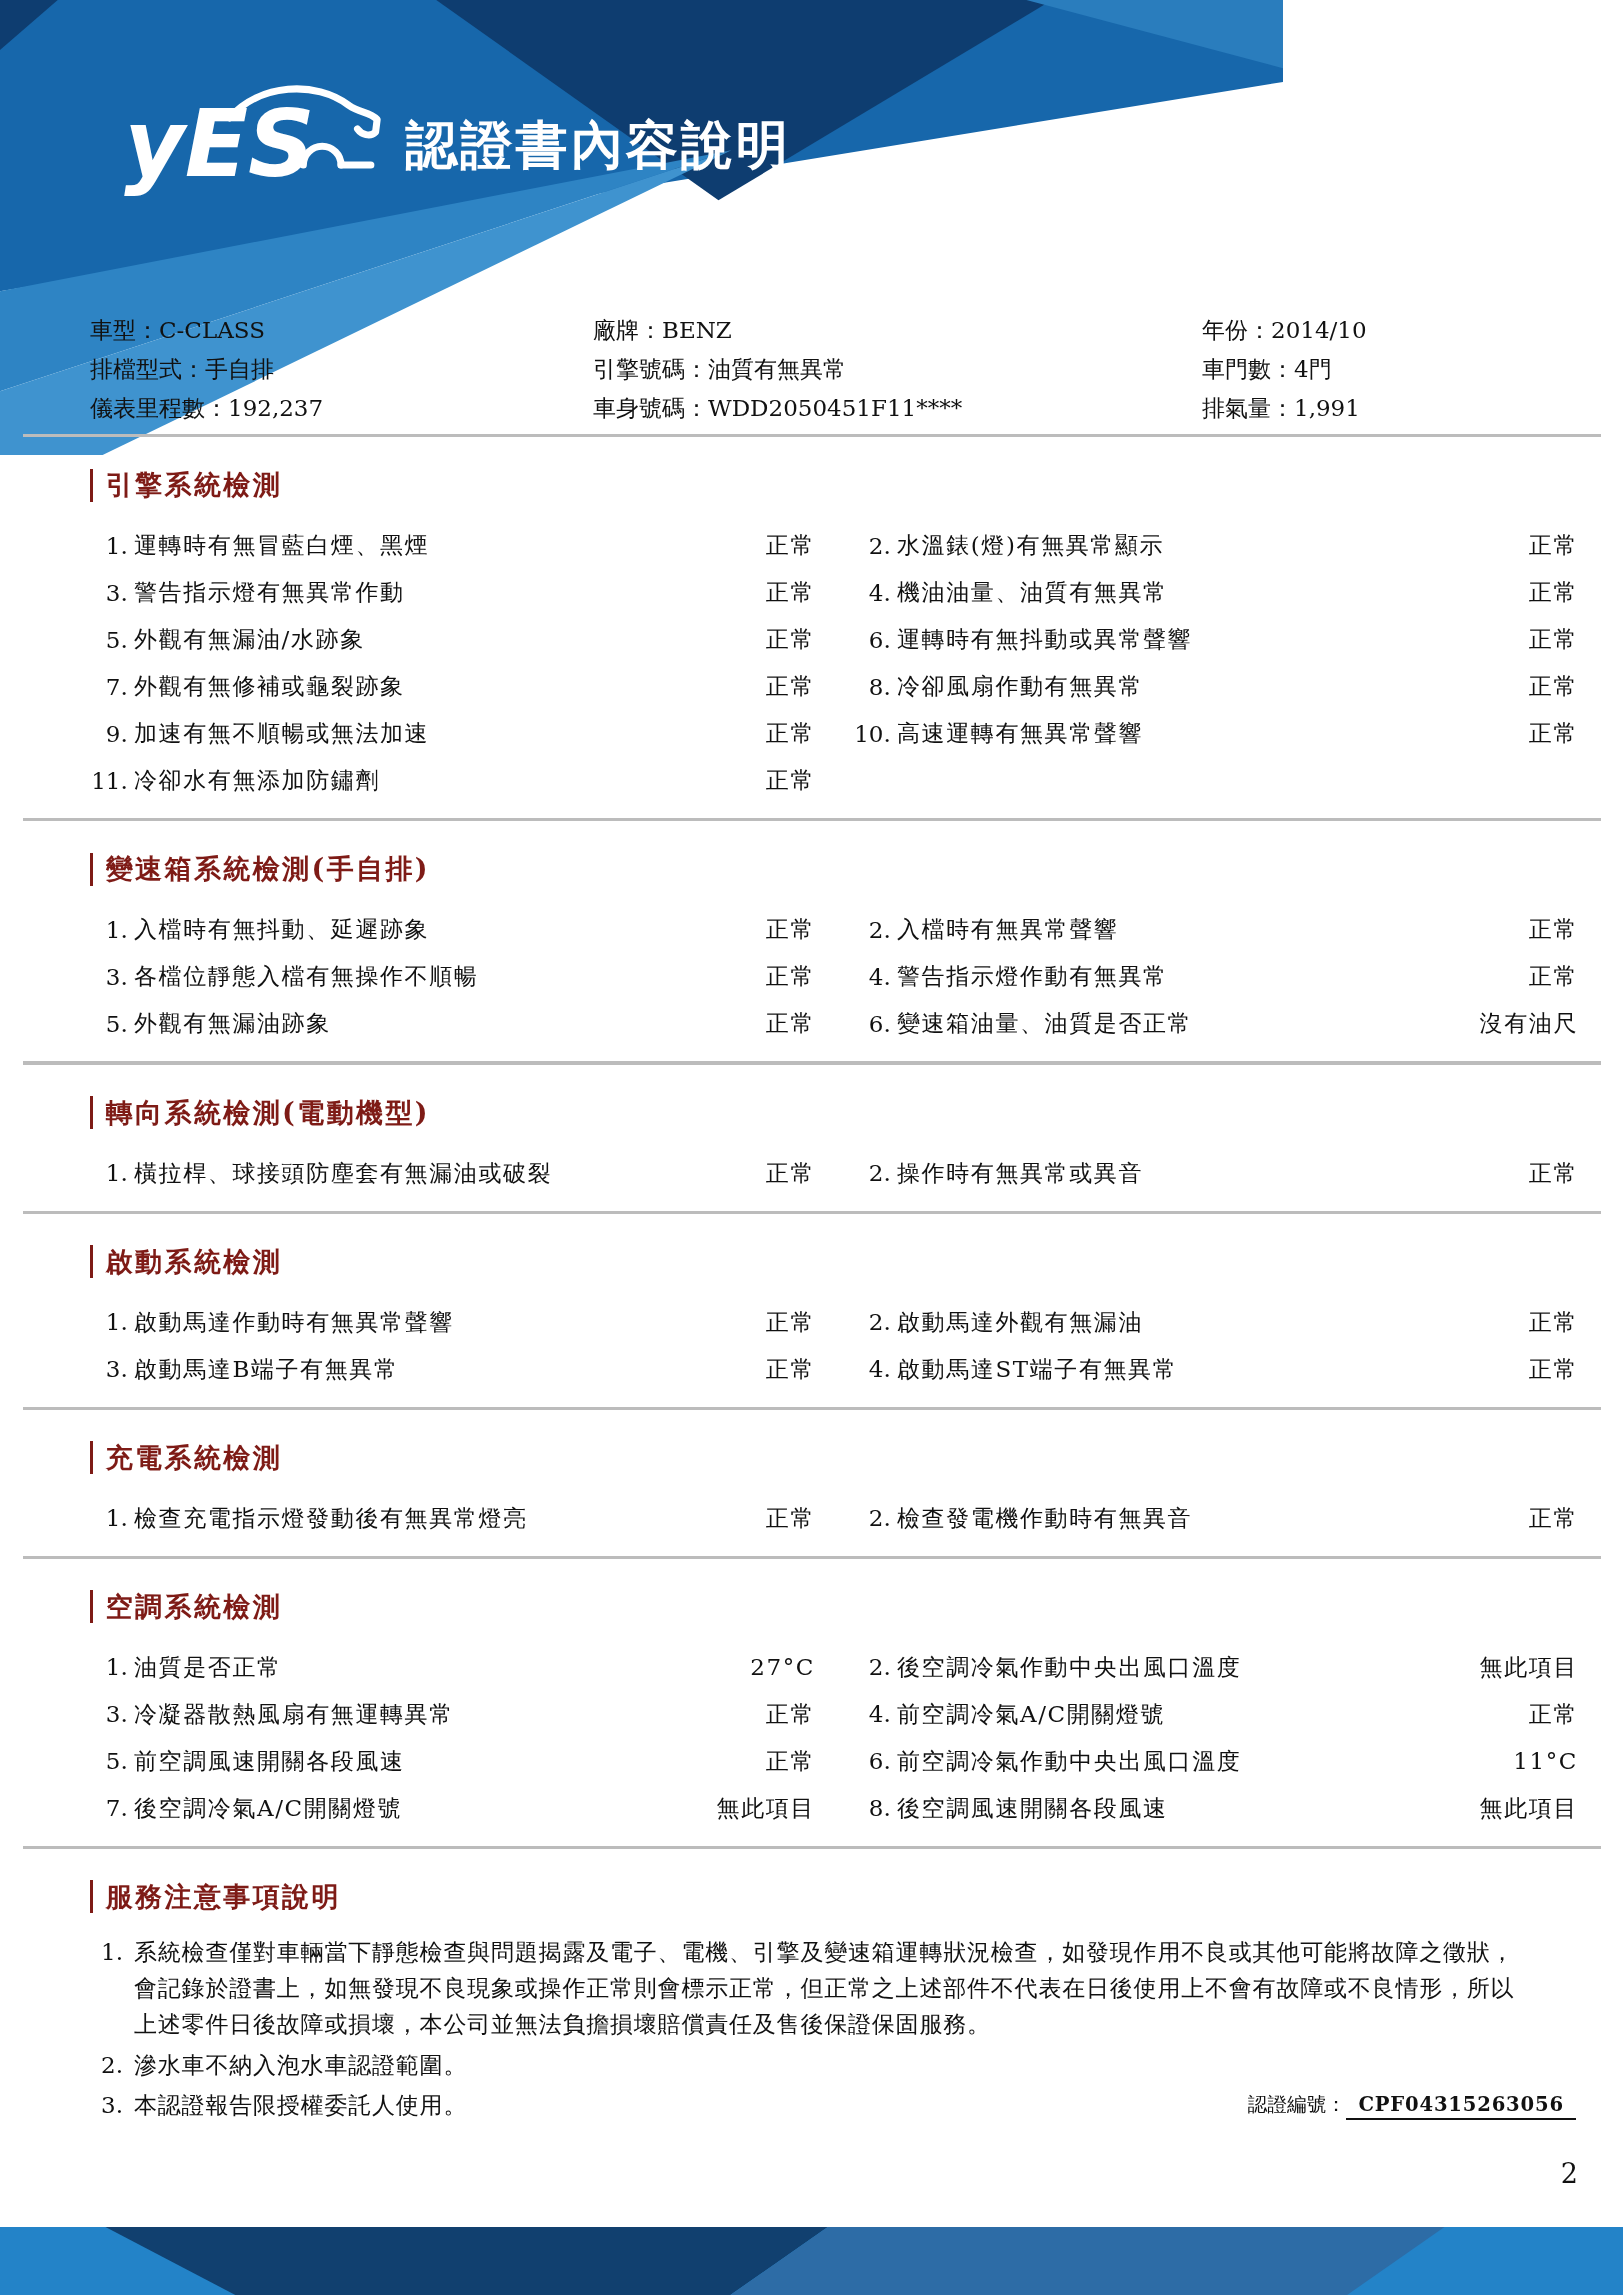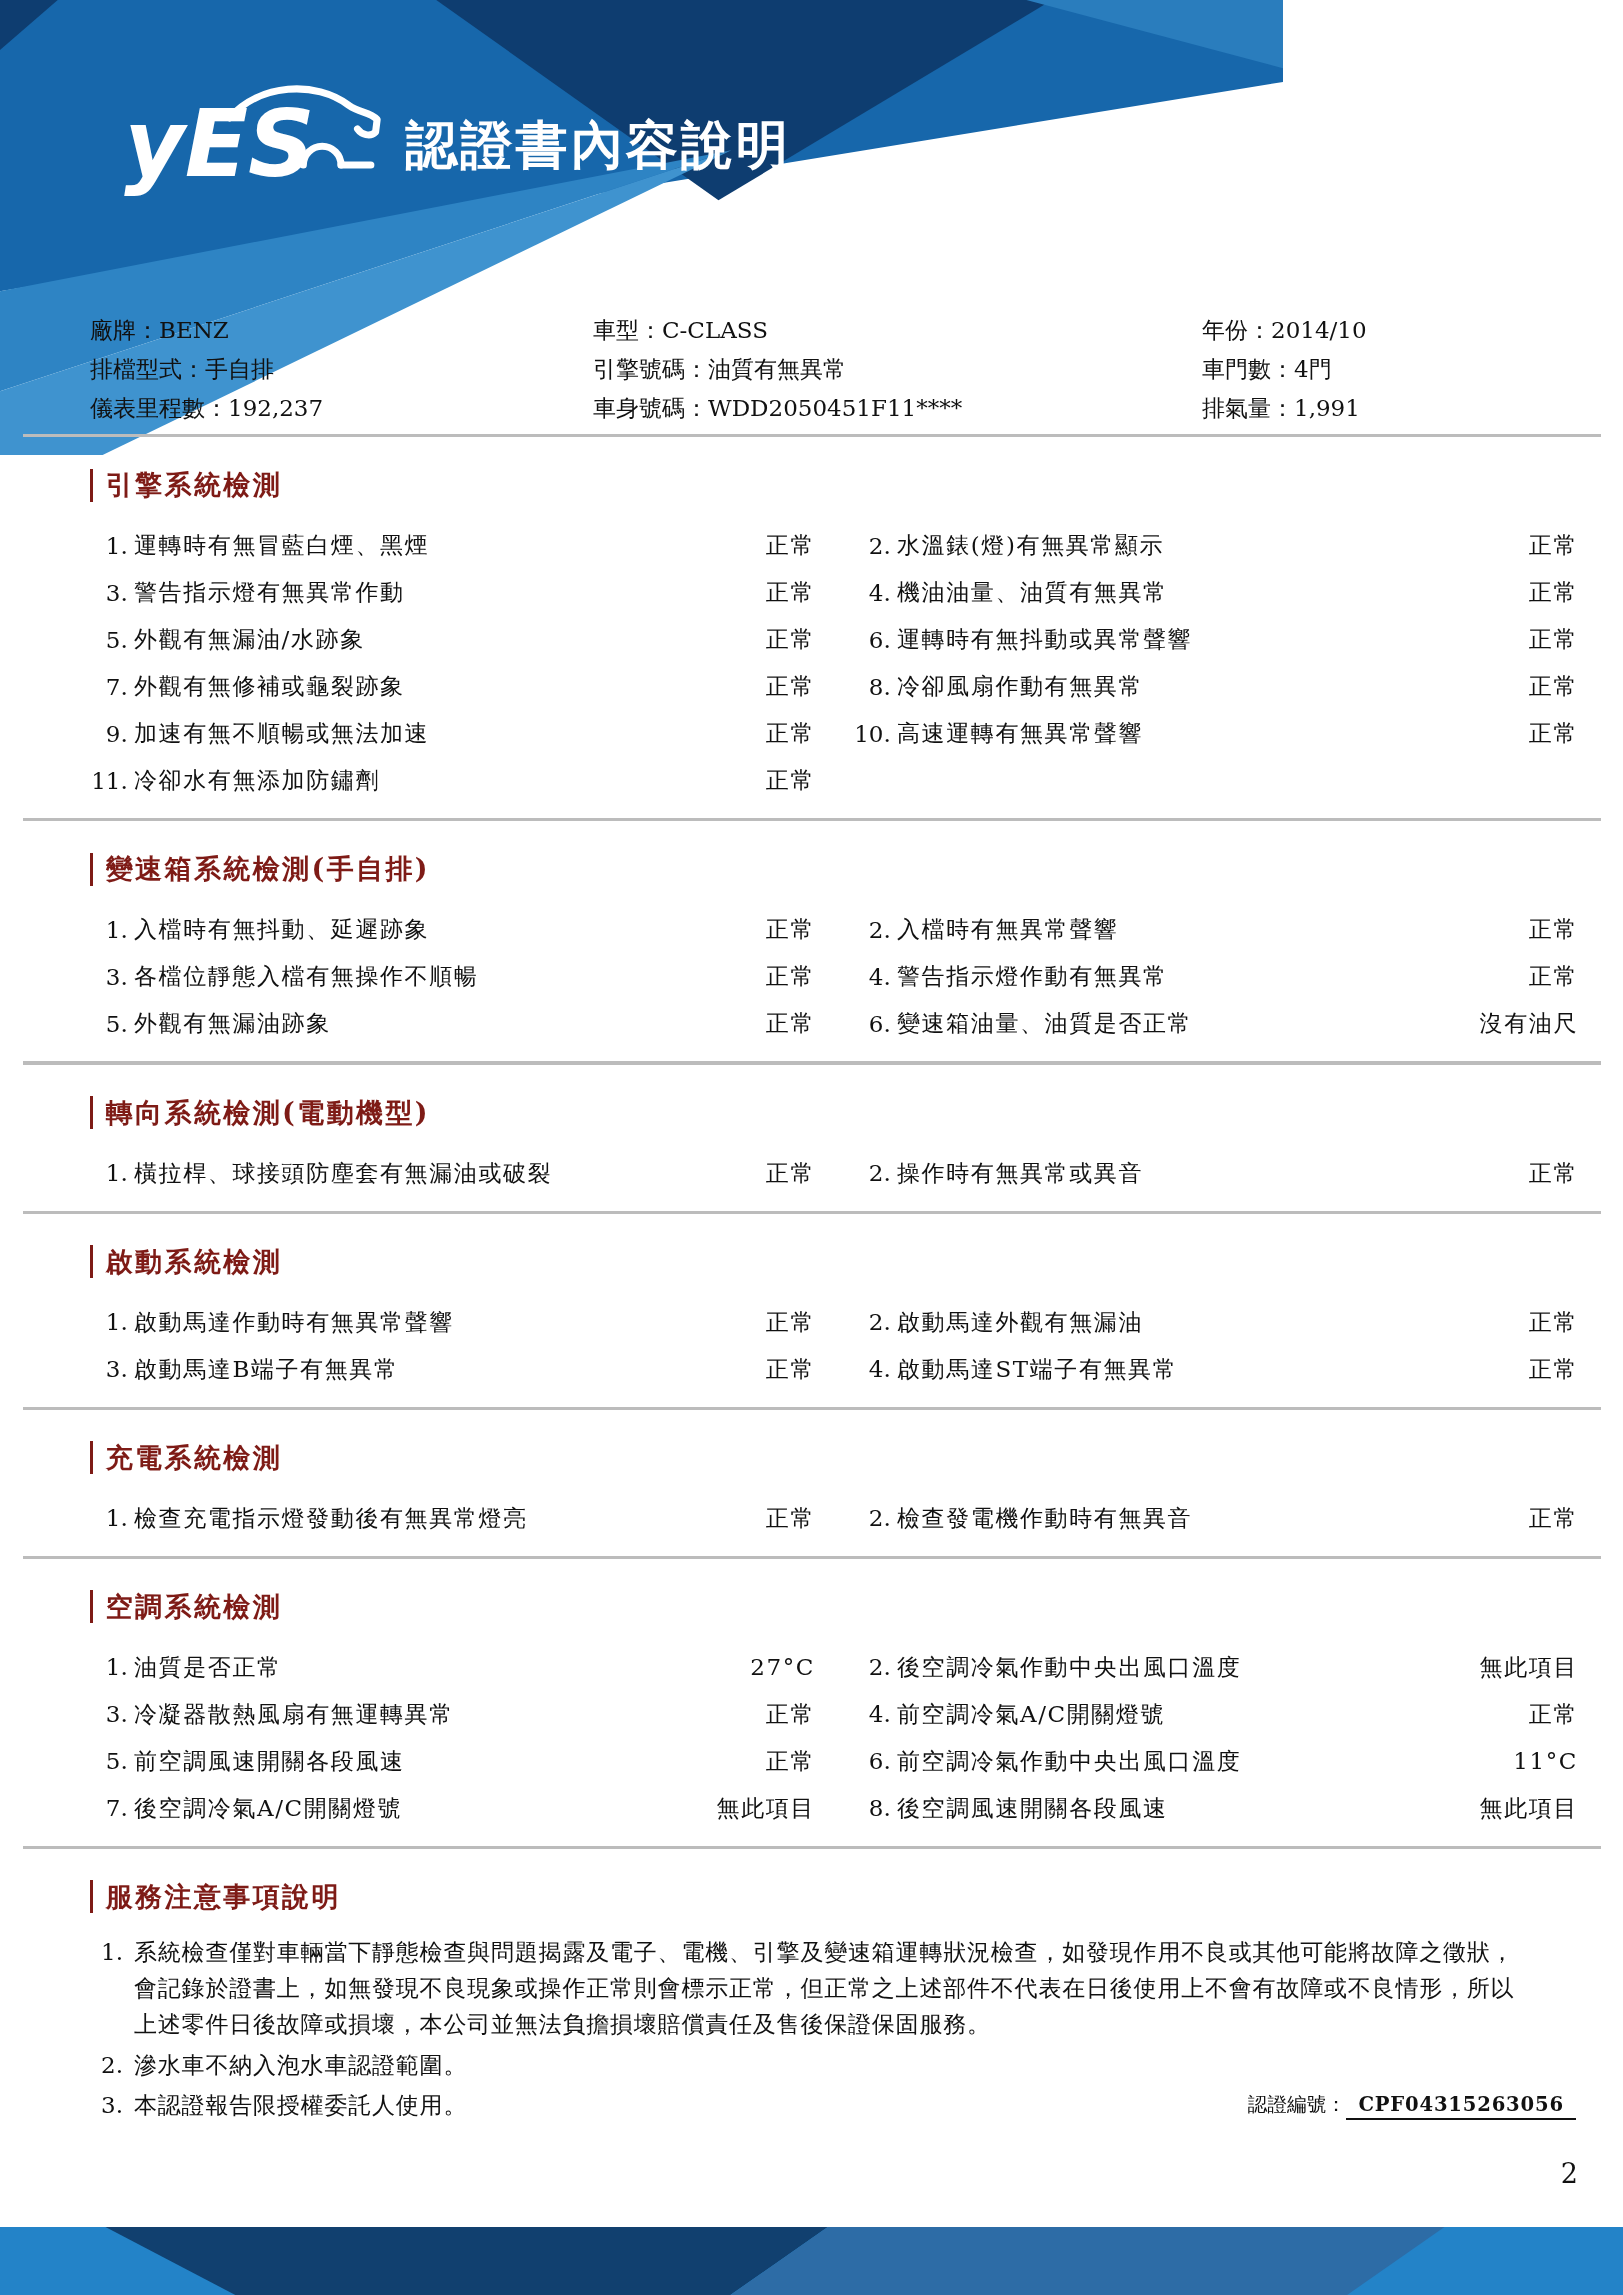--- a/index.html
+++ b/index.html
@@ -78,22 +78,22 @@
       </g>
       <text x="8" y="136" font-family="DejaVu Sans, Liberation Sans, sans-serif" font-size="118" font-weight="bold" font-style="italic" fill="#ffffff">yES</text>
     </svg>
     <h1>認證書內容說明</h1>
   </div>
 </div>
 
 <div class="content">
 
   <div class="info">
+    <div class="cell"><span>車型</span><span>：</span><span>C-CLASS</span></div>
     <div class="cell"><span>廠牌</span><span>：</span><span>BENZ</span></div>
-    <div class="cell"><span>車型</span><span>：</span><span>C-CLASS</span></div>
     <div class="cell"><span>年份</span><span>：</span><span>2014/10</span></div>
     <div class="cell"><span>排檔型式</span><span>：</span><span>手自排</span></div>
     <div class="cell"><span>引擎號碼</span><span>：</span><span>油質有無異常</span></div>
     <div class="cell"><span>車門數</span><span>：</span><span>4門</span></div>
     <div class="cell"><span>儀表里程數</span><span>：</span><span>192,237</span></div>
     <div class="cell"><span>車身號碼</span><span>：</span><span>WDD2050451F11****</span></div>
     <div class="cell"><span>排氣量</span><span>：</span><span>1,991</span></div>
   </div>
   <div class="divider after-info"></div>
 

